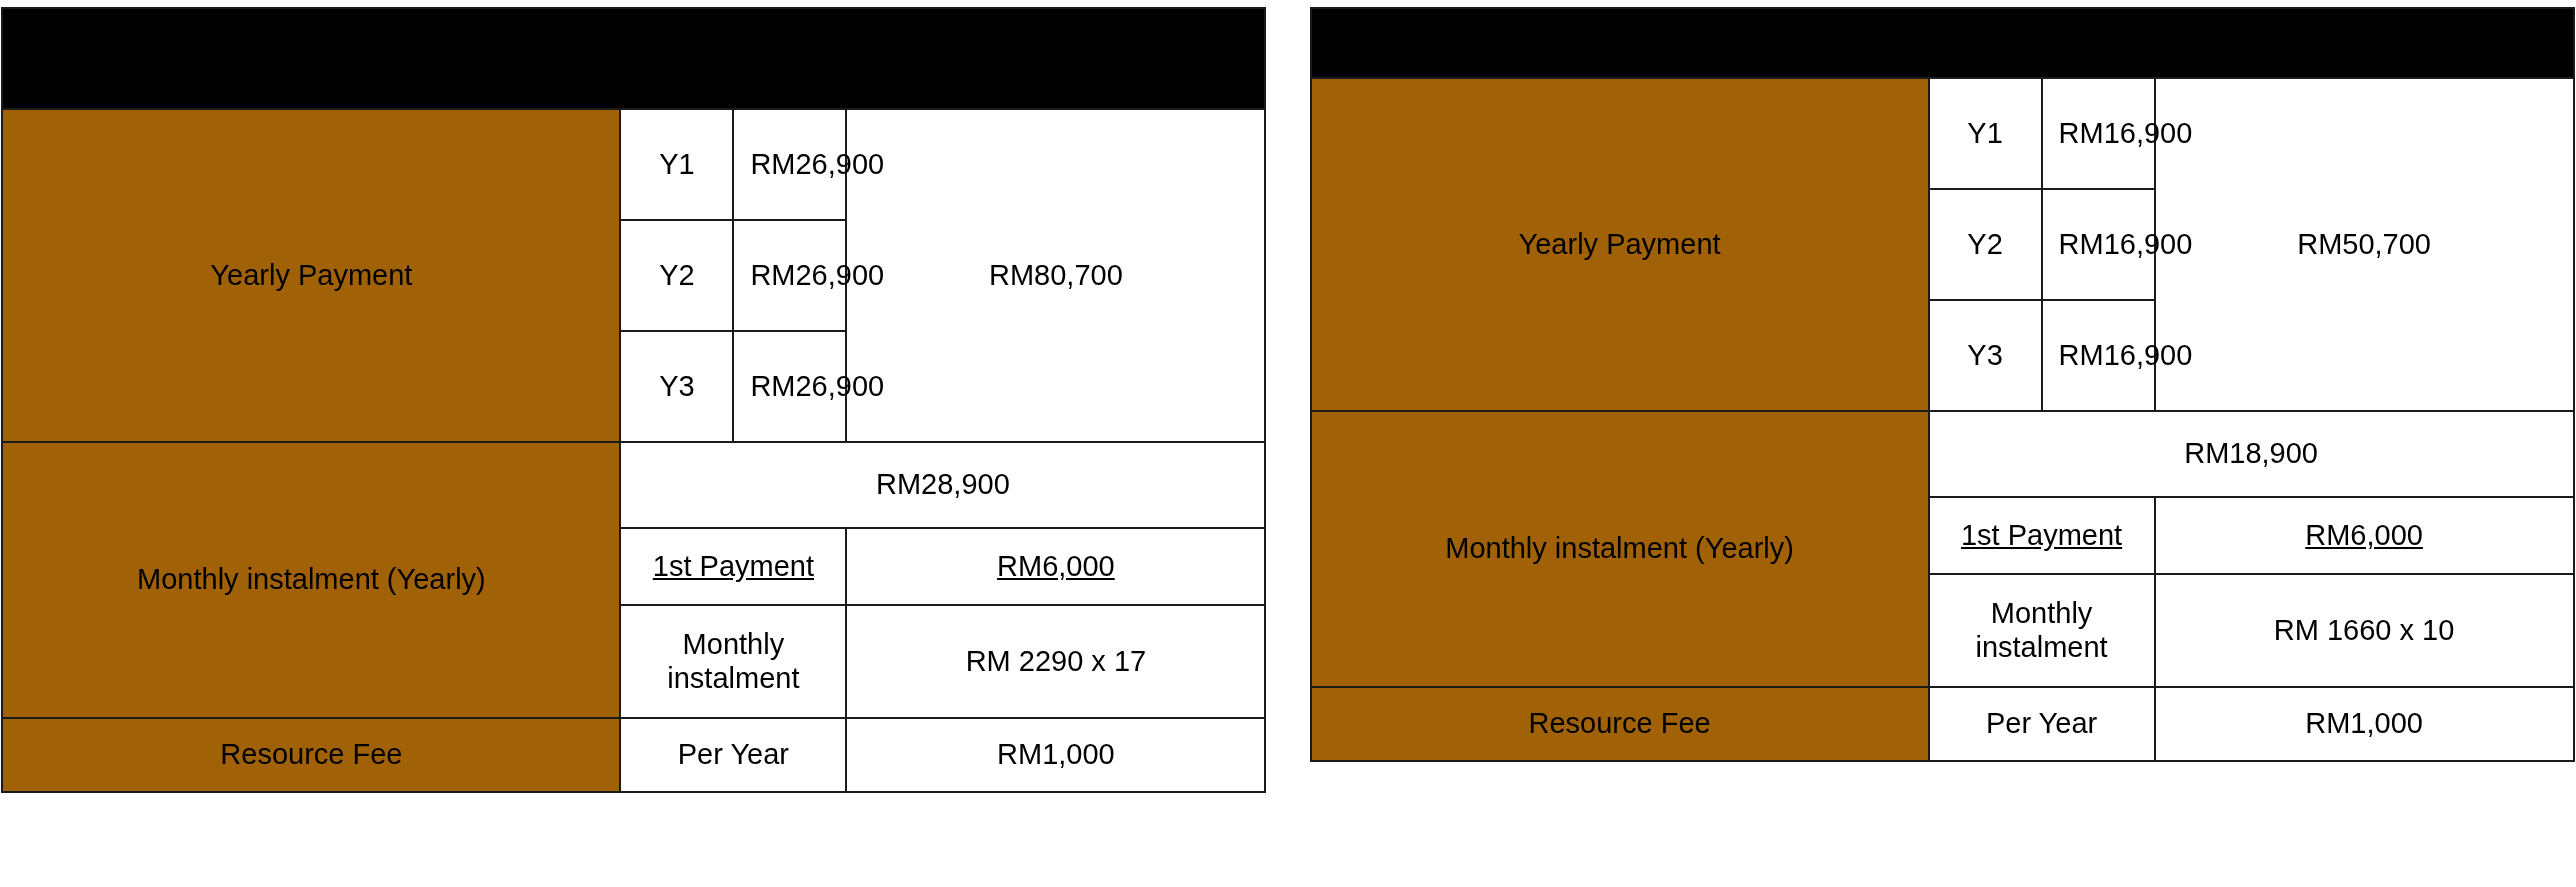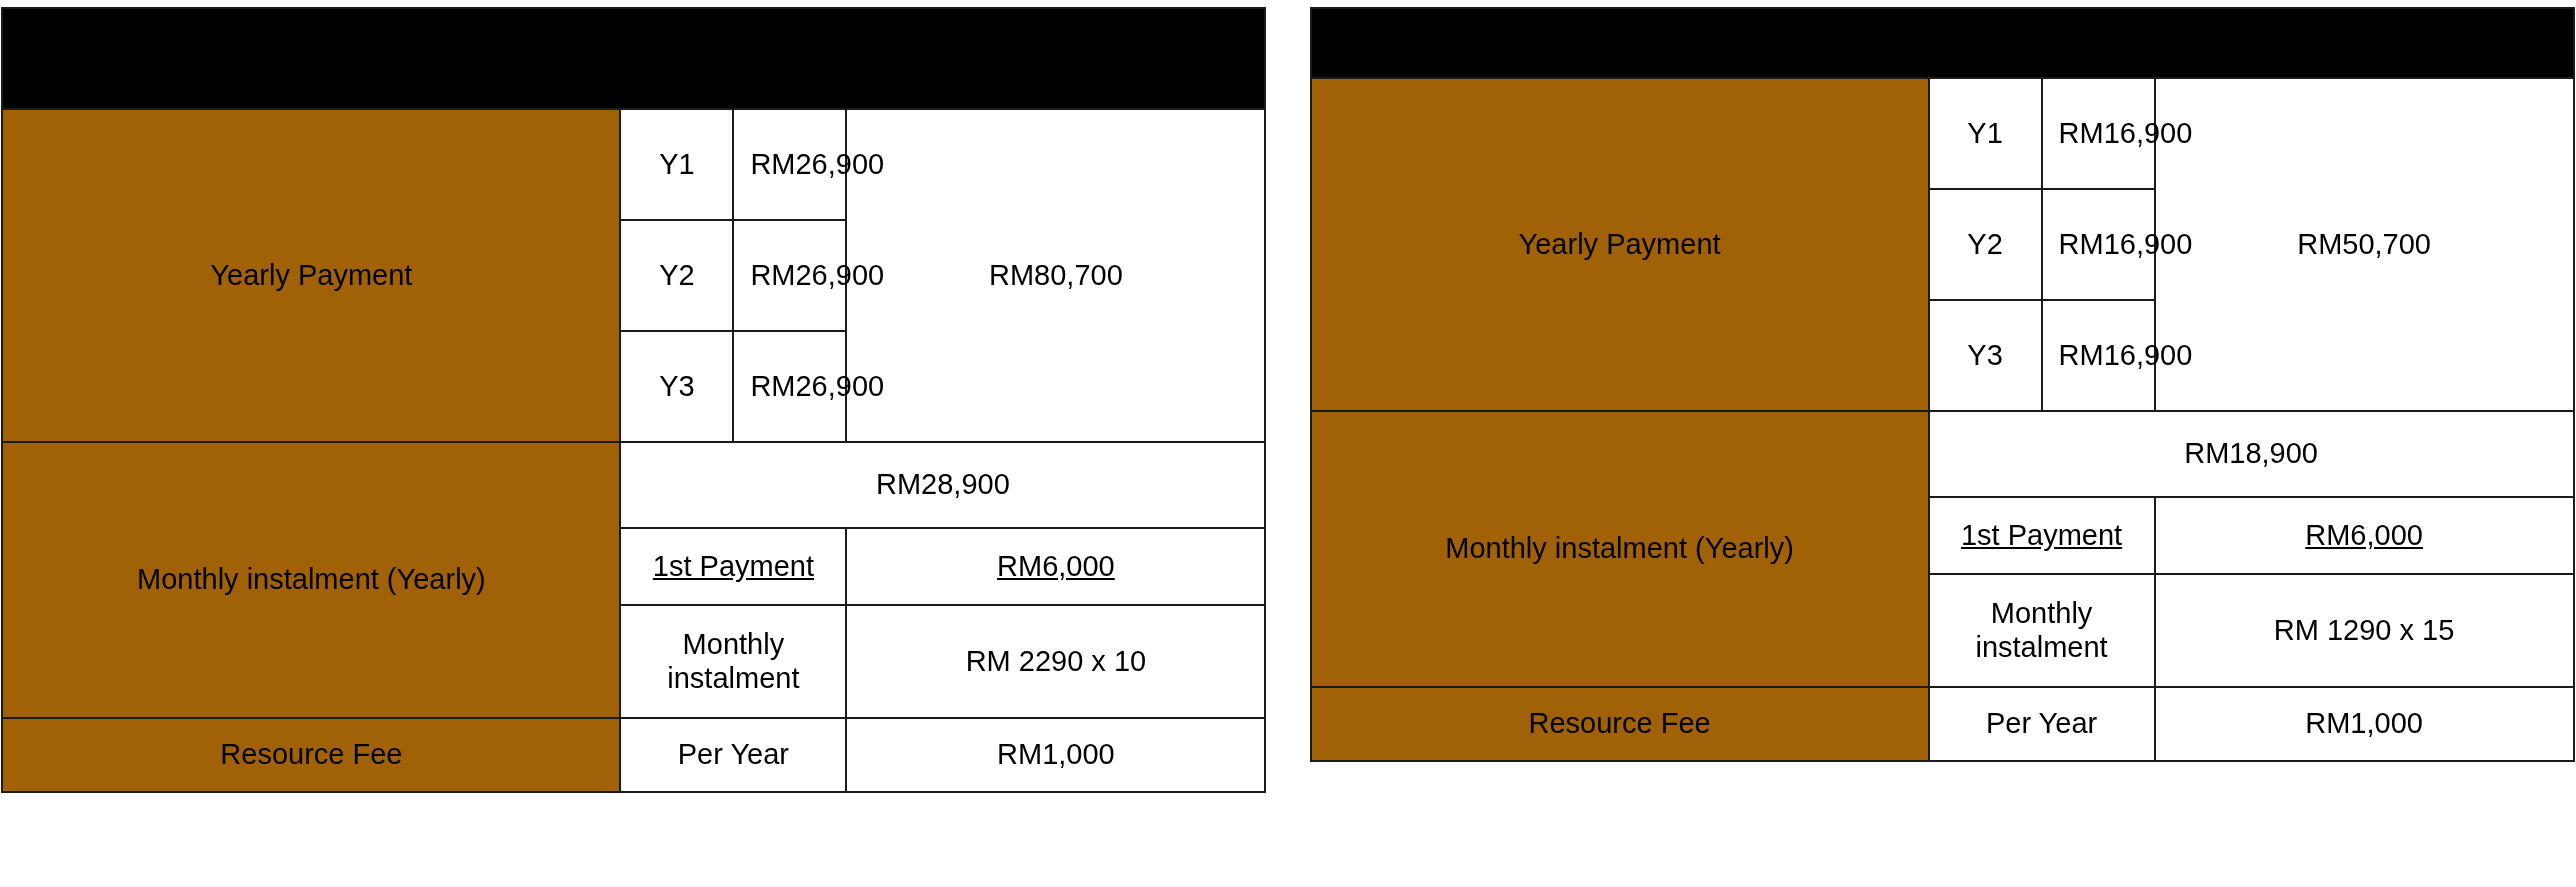--- a/index.html
+++ b/index.html
@@ -114,21 +114,21 @@
       <tr class="subtotal-row">
         <td class="rowlabel" rowspan="3">Monthly instalment (Yearly)</td>
         <td colspan="3">RM28,900</td>
       </tr>
       <tr class="first-pay-row">
         <td colspan="2">1st Payment</td>
         <td>RM6,000</td>
       </tr>
       <tr class="instal-row">
         <td colspan="2">Monthly instalment</td>
-        <td class="wrap-2">RM 2290 x 10</td>
+        <td class="wrap-2">RM 2290 x 17</td>
       </tr>
 
       <tr class="resource-row">
         <td class="rowlabel">Resource Fee</td>
         <td colspan="2">Per Year</td>
         <td>RM1,000</td>
       </tr>
     </tbody>
   </table>
 
@@ -164,21 +164,21 @@
       <tr class="subtotal-row">
         <td class="rowlabel" rowspan="3">Monthly instalment (Yearly)</td>
         <td colspan="3">RM18,900</td>
       </tr>
       <tr class="first-pay-row">
         <td colspan="2">1st Payment</td>
         <td>RM6,000</td>
       </tr>
       <tr class="instal-row">
         <td colspan="2">Monthly instalment</td>
-        <td class="wrap-2">RM 1290 x 15</td>
+        <td class="wrap-2">RM 1660 x 10</td>
       </tr>
 
       <tr class="resource-row">
         <td class="rowlabel">Resource Fee</td>
         <td colspan="2">Per Year</td>
         <td>RM1,000</td>
       </tr>
     </tbody>
   </table>
 

